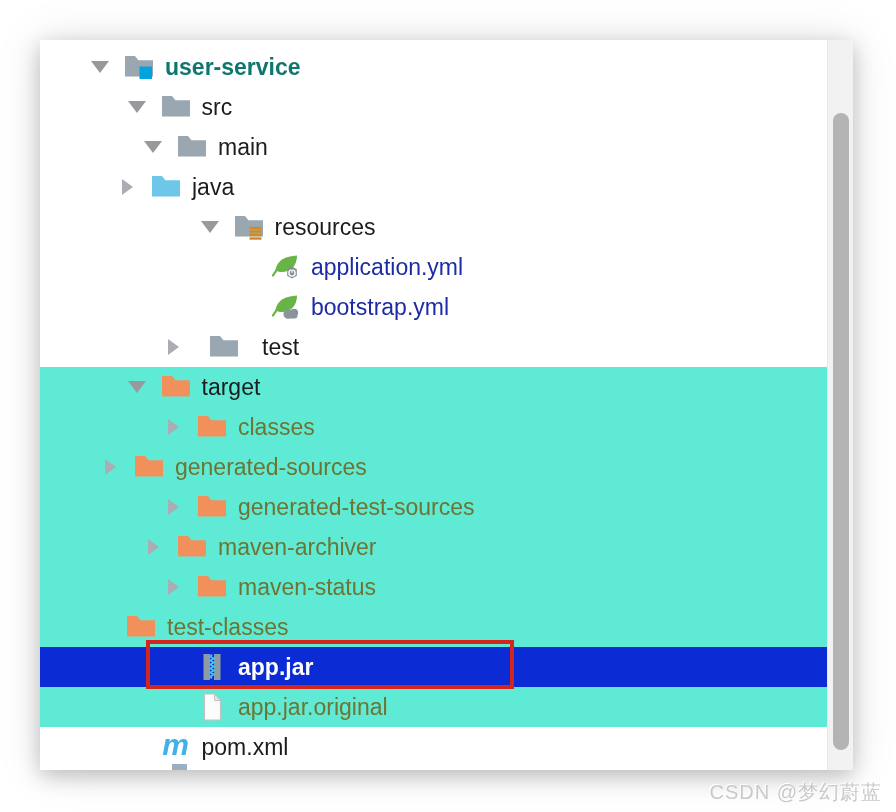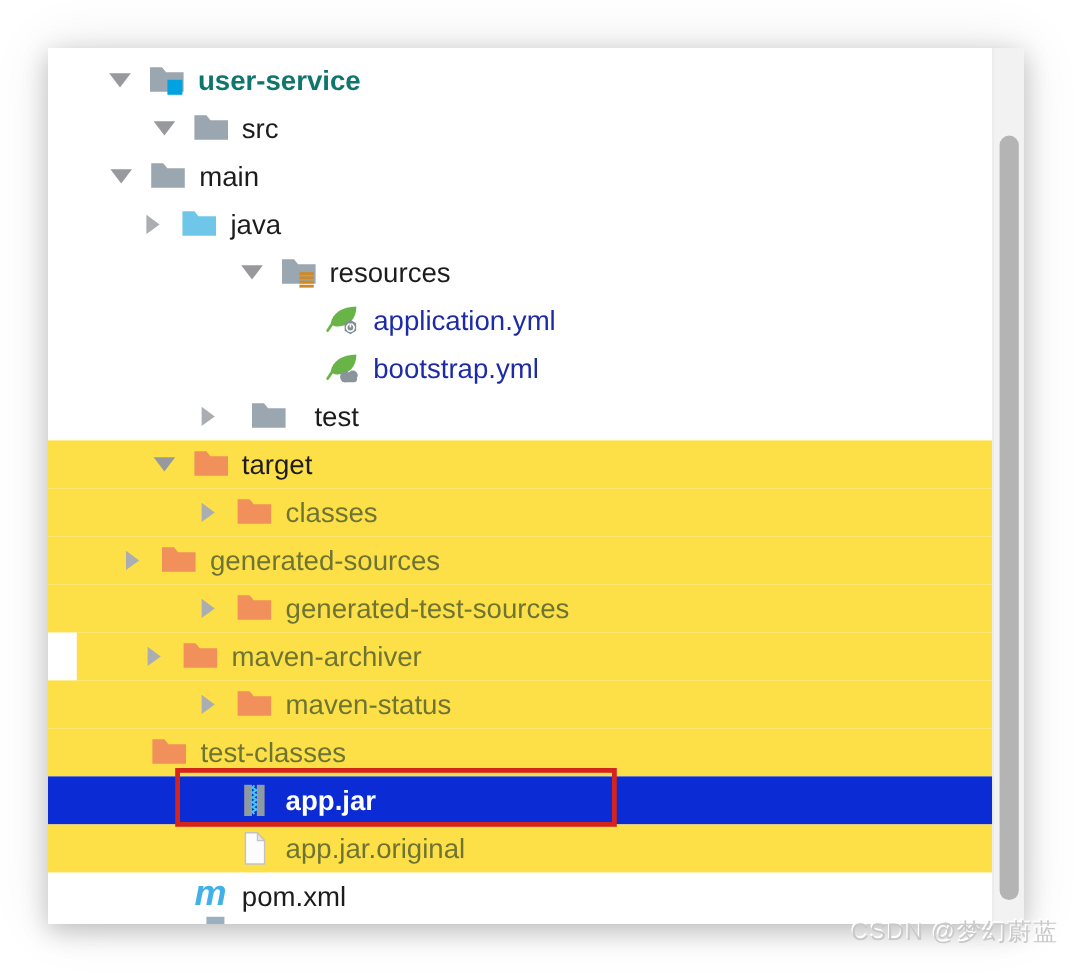--- a/index.html
+++ b/index.html
@@ -8,21 +8,21 @@
   .stage { position:relative; width:896px; height:812px; background:#ffffff; }
 
   .panel { position:absolute; left:40px; top:40px; width:813px; height:730px;
            background:#ffffff;
            box-shadow:0 6px 20px rgba(0,0,0,.22), 0 0 45px rgba(0,0,0,.10); }
 
   .tree { position:absolute; left:0; top:0; width:787px; height:730px;
           padding-top:7px; overflow:hidden; }
 
   .row { height:40px; display:flex; align-items:center; position:relative; }
-  .row.highlighted { background:#fde047; }
+  .row.highlighted { background:#5eead4; }
   .row.selected { background:#0b2bd5; }
 
   .arrow { width:20px; height:18px; flex:none; display:flex;
            align-items:center; justify-content:center; }
   .arrow.down::before { content:""; width:0; height:0;
            border-left:9px solid transparent; border-right:9px solid transparent;
            border-top:12px solid #97999c; }
   .arrow.right::before { content:""; width:0; height:0;
            border-top:8px solid transparent; border-bottom:8px solid transparent;
            border-left:11px solid #aaadb1; }
@@ -43,21 +43,21 @@
            border:4px solid #d3251d; z-index:6; pointer-events:none; }
 
   .scroll-track { position:absolute; right:0; top:0; width:26px; height:730px;
            background:#f2f2f2; border-left:1px solid #e7e7e7; }
   .scroll-thumb { position:absolute; left:5px; top:73px; width:16px; height:637px;
            background:#b4b4b4; border-radius:9px; }
 
   .next-row-sliver { position:absolute; left:132px; top:724px; width:15px; height:6px;
            background:#9ab0c0; }
 
-  .watermark { position:absolute; right:14px; bottom:22px; font-size:20px;
+  .watermark { position:absolute; right:14px; bottom:6px; font-size:20px;
            color:#c9c9c9; letter-spacing:1px;
            text-shadow:-1px -1px 0 #ffffff; }
 </style>
 </head>
 <body>
 
 <div class="stage">
   <div class="panel">
     <div class="tree" id="tree">
         <div class="row" style="padding-left: 50px;">
@@ -72,21 +72,21 @@
         </div>
         <div class="row" style="padding-left: 86.5px;">
           <span class="arrow down"></span>
           <span class="icon">
             <svg width="30" height="27" viewBox="0 0 30 27">
               <path d="M1 2 L11 2 L14.4 6.2 L29 6.2 L29 22.5 L1 22.5 Z" fill="#9aa7b0"></path>
             </svg>
           </span>
           <span class="label black">src</span>
         </div>
-        <div class="row" style="padding-left: 51px;">
+        <div class="row" style="padding-left: 103px;">
           <span class="arrow down"></span>
           <span class="icon">
             <svg width="30" height="27" viewBox="0 0 30 27">
               <path d="M1 2 L11 2 L14.4 6.2 L29 6.2 L29 22.5 L1 22.5 Z" fill="#9aa7b0"></path>
             </svg>
           </span>
           <span class="label black">main</span>
         </div>
         <div class="row" style="padding-left: 77px;">
           <span class="arrow right"></span>
@@ -175,21 +175,21 @@
         </div>
         <div class="row highlighted" style="padding-left: 123px;">
           <span class="arrow right"></span>
           <span class="icon">
             <svg width="30" height="27" viewBox="0 0 30 27">
               <path d="M1 2 L11 2 L14.4 6.2 L29 6.2 L29 22.5 L1 22.5 Z" fill="#f2905c"></path>
             </svg>
           </span>
           <span class="label olive">generated-test-sources</span>
         </div>
-        <div class="row highlighted" style="padding-left: 54px; margin-left: 24px;">
+        <div class="row highlighted" style="padding-left: 103px;">
           <span class="arrow right"></span>
           <span class="icon">
             <svg width="30" height="27" viewBox="0 0 30 27">
               <path d="M1 2 L11 2 L14.4 6.2 L29 6.2 L29 22.5 L1 22.5 Z" fill="#f2905c"></path>
             </svg>
           </span>
           <span class="label olive">maven-archiver</span>
         </div>
         <div class="row highlighted" style="padding-left: 123px;">
           <span class="arrow right"></span>

